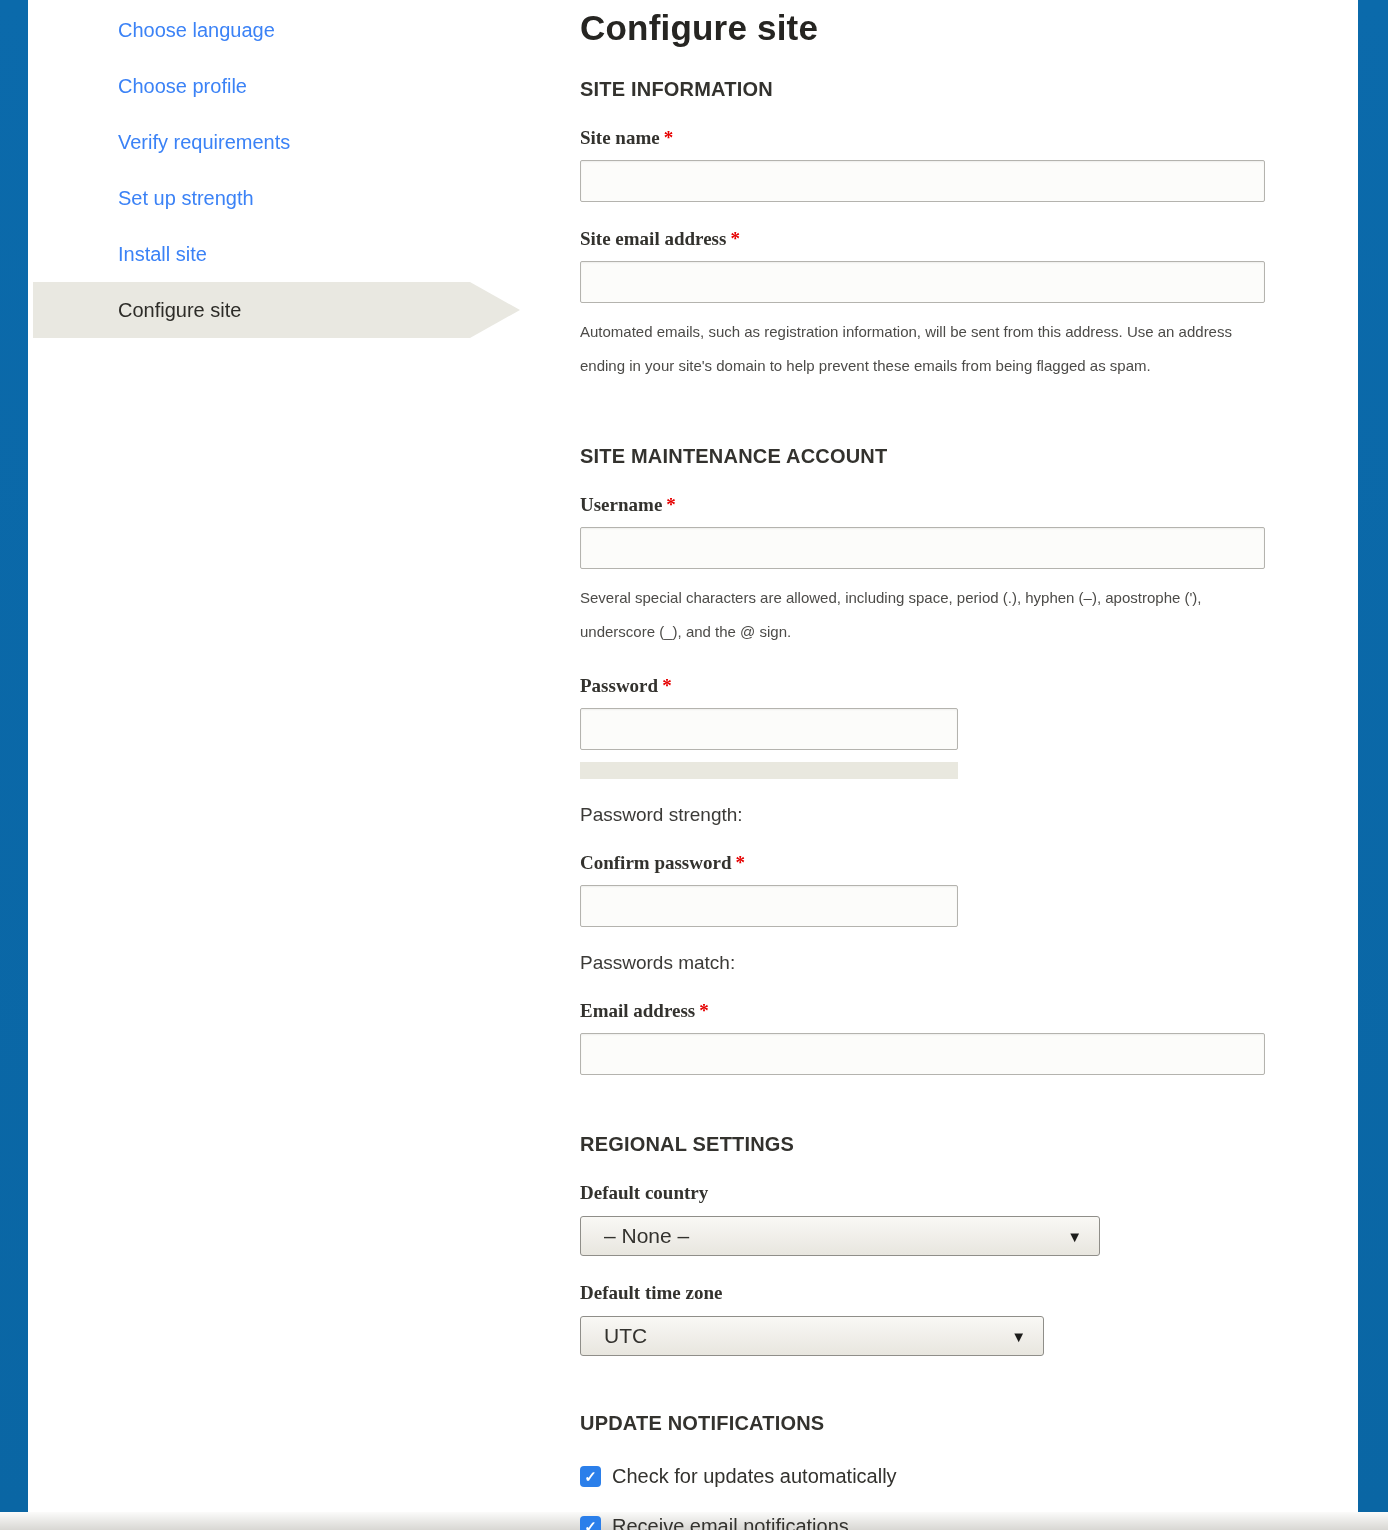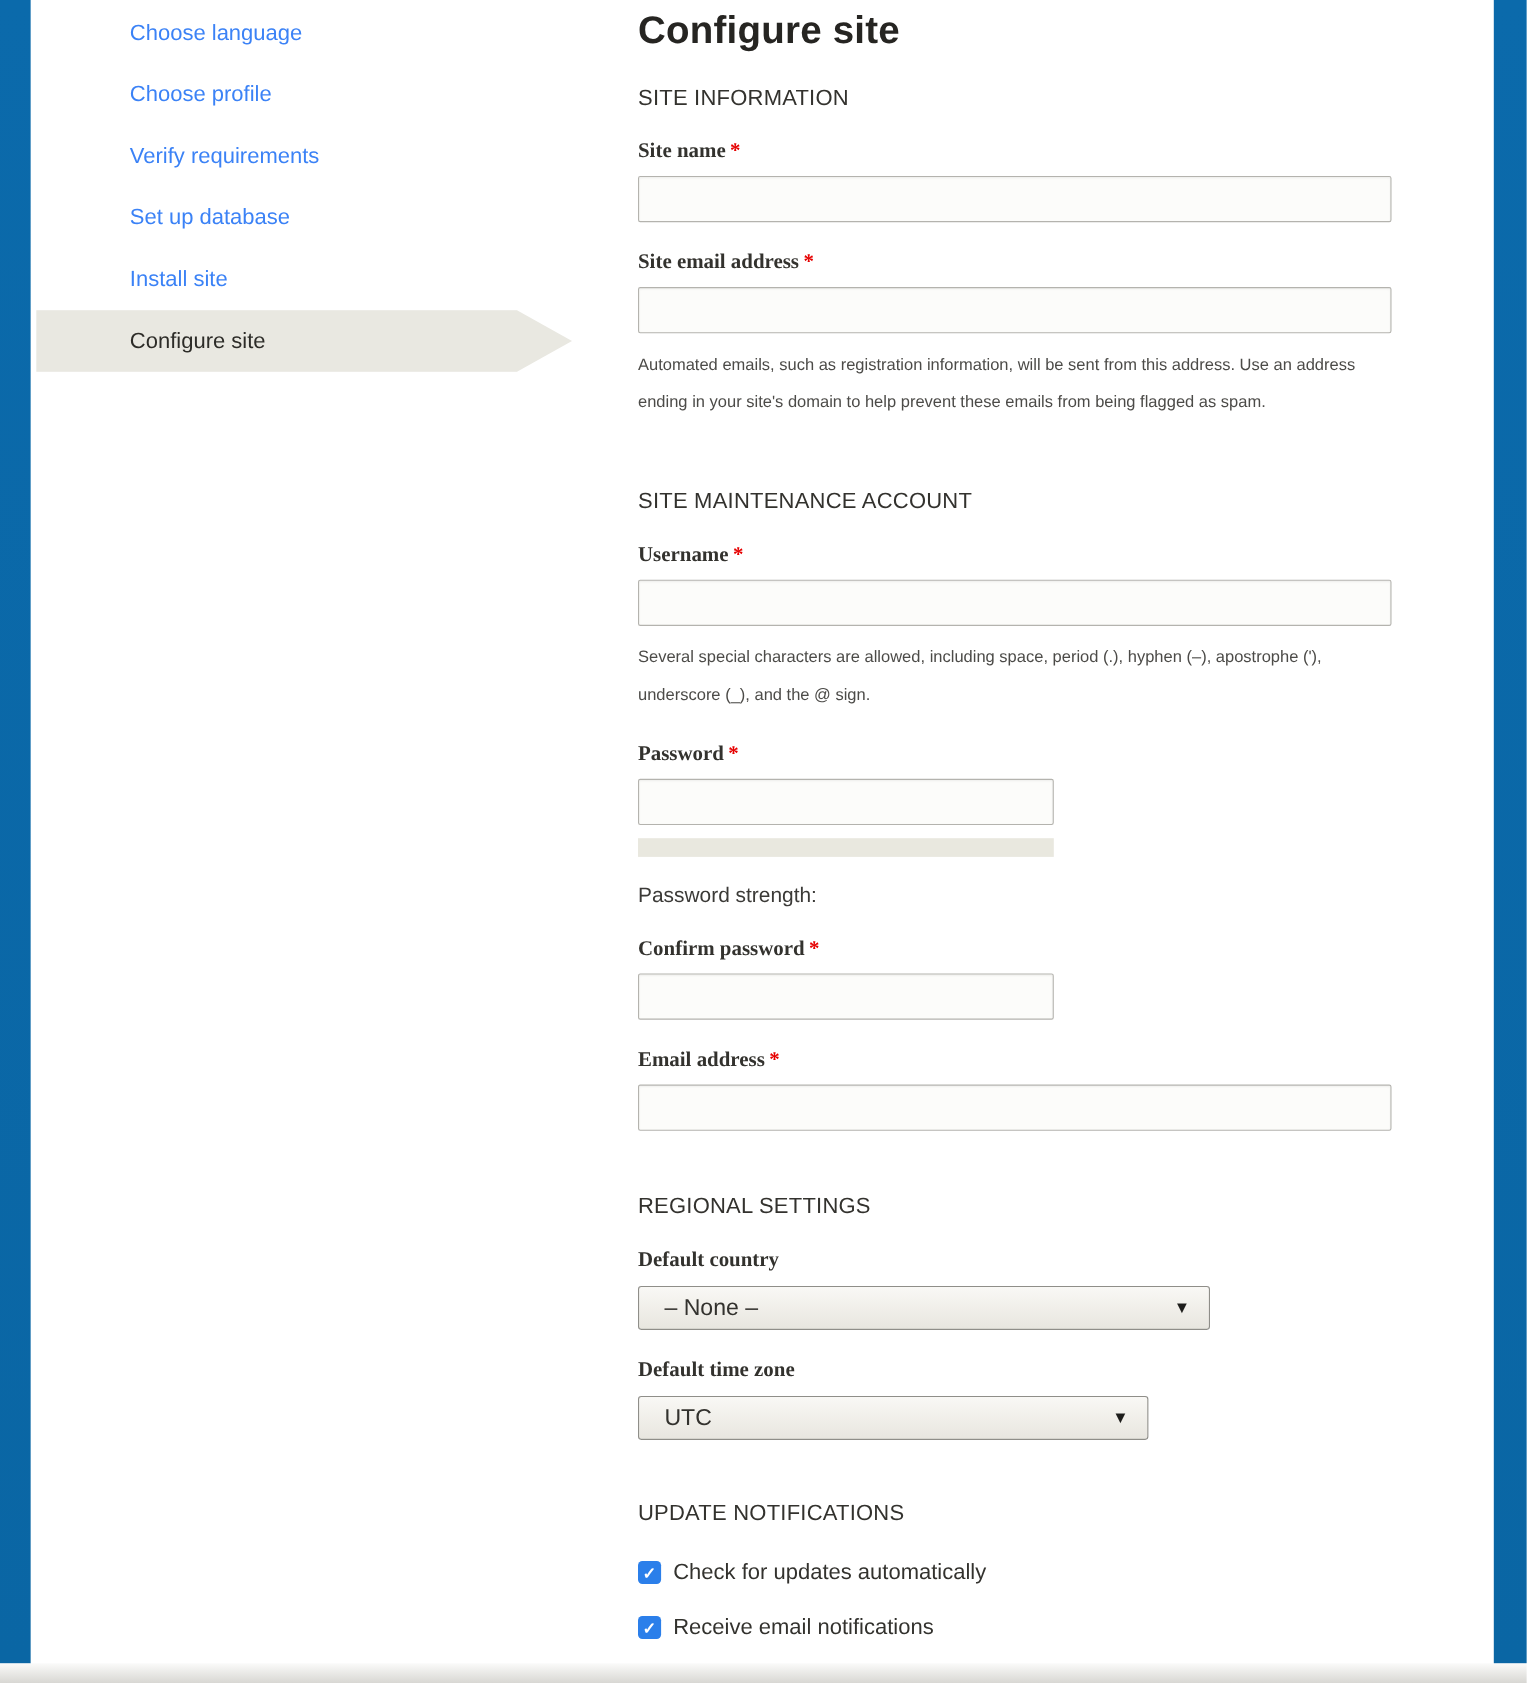--- a/index.html
+++ b/index.html
@@ -35,21 +35,21 @@
     left: 100%; top: 0;
     width: 0; height: 0;
     border-top: 28px solid transparent;
     border-bottom: 28px solid transparent;
     border-left: 50px solid #e9e8e1;
   }
 
   
   .main { width: 685px; margin-left: 20px; padding-top: 8px; }
   h1.page-title { font-size: 35px; font-weight: 700; color: #262522; letter-spacing: 0.2px; }
-  h2.section-heading { font-size: 20px; font-weight: 400; color: #33322e; letter-spacing: 0.2px; }
+  h2.section-heading { font-size: 20px; font-weight: 700; color: #33322e; letter-spacing: 0.2px; }
   .section { margin-top: 0; }
   .sec-site-info h2 { margin-top: 30px; }
   .sec-maintenance h2 { margin-top: 62px; }
   .sec-regional h2 { margin-top: 58px; }
   .sec-updates h2 { margin-top: 56px; }
 
   .field { margin-top: 26px; }
   .field-label { font-size: 19px; font-weight: 700; color: #33322e; margin-bottom: 11px; font-family: Liberation Serif, serif; }
   .req { color: #e60000; font-weight: 700; margin-left: 4px; }
 
@@ -116,21 +116,21 @@
 <div class="frame">
   <div class="edge-strip left"></div>
 
   <div class="content">
 
     <div class="sidebar">
       <ul class="step-list">
         <li class="step">Choose language</li>
         <li class="step">Choose profile</li>
         <li class="step">Verify requirements</li>
-        <li class="step">Set up database</li>
+        <li class="step">Set up strength</li>
         <li class="step">Install site</li>
         <li class="step active">Configure site</li>
       </ul>
     </div>
 
     <div class="main">
       <h1 class="page-title">Configure site</h1>
 
       <div class="section sec-site-info">
         <h2 class="section-heading">SITE INFORMATION</h2>
@@ -169,20 +169,21 @@
           <input class="text-input short" type="password" value="" style="">
           <div class="strength-bar"></div>
           <div class="inline-note">Password strength:</div>
         </div>
 
         <div class="field">
           <div class="field-label">
             <span>Confirm password</span><span class="req">*</span>
           </div>
           <input class="text-input short" type="password" value="" style="">
+          <div class="inline-note">Passwords match:</div>
         </div>
 
         <div class="field">
           <div class="field-label">
             <span>Email address</span><span class="req">*</span>
           </div>
           <input class="text-input" type="text" value="" style="">
         </div>
       </div>
 

